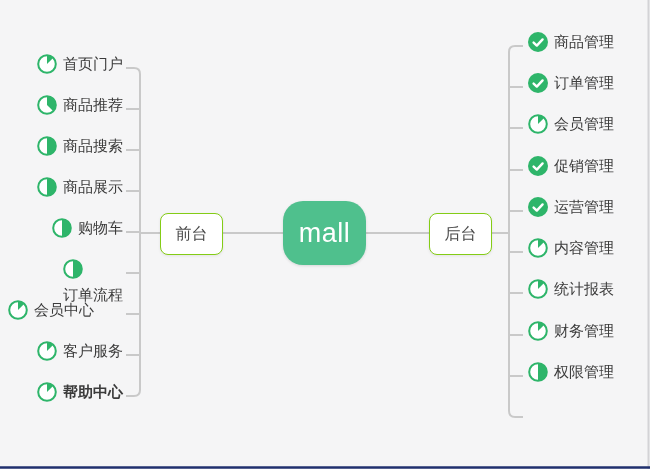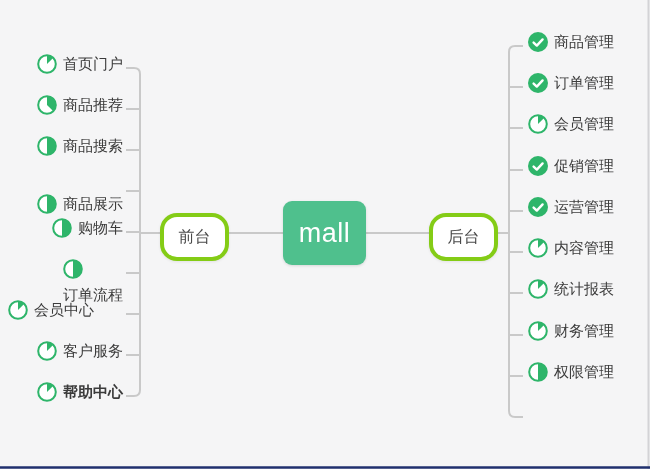--- a/index.html
+++ b/index.html
@@ -13,33 +13,33 @@
     background:#f5f5f6;
     overflow:hidden;
   }
   .overlay{
     position:absolute;left:0;top:0;z-index:1;pointer-events:none;
   }
   .node-box{
     position:absolute;z-index:2;
     display:flex;align-items:center;justify-content:center;
     background:#ffffff;
-    border:4px solid #84cc16;
-    border-radius:17px;
+    border:1px solid #84cc16;
+    border-radius:8px;
     box-shadow:0 1px 3px rgba(0,0,0,.08);
     color:#4a4a4a;font-size:16px;
     cursor:default;
   }
   .branch-front{left:160px;top:213px;width:61px;height:40px;}
   .branch-back{left:429px;top:213px;width:61px;height:40px;}
   .root-box{
     position:absolute;z-index:2;
     left:283px;top:201px;width:83px;height:64px;
     display:flex;align-items:center;justify-content:center;
-    border-radius:9px;
+    border-radius:20px;
     color:#ffffff;font-size:27px;letter-spacing:.5px;
     box-shadow:0 1px 3px rgba(0,0,0,.12);
   }
   .node-row{
     position:absolute;z-index:2;height:28px;
     display:flex;gap:6px;
     white-space:nowrap;
   }
   .node-icon{width:20px;height:20px;display:inline-flex;flex:0 0 20px;}
   .node-icon svg{display:block;}
@@ -106,21 +106,21 @@
     </div>
     <div class="node-row" style="top: 136px; right: 527px;">
       <span class="node-icon">
         <svg width="20" height="20" viewBox="0 0 20 20">
           <circle cx="10" cy="10" r="8.8" fill="#fff" stroke="#2eb56a" stroke-width="2"></circle>
           <path d="M10,10 L10,1 A9,9 0 0 1 10.00,19.00 Z" fill="#2eb56a"></path>
         </svg>
       </span>
       <span class="node-label">商品搜索</span>
     </div>
-    <div class="node-row" style="top: 194px; right: 527px;">
+    <div class="node-row" style="top: 177px; right: 527px;">
       <span class="node-icon">
         <svg width="20" height="20" viewBox="0 0 20 20">
           <circle cx="10" cy="10" r="8.8" fill="#fff" stroke="#2eb56a" stroke-width="2"></circle>
           <path d="M10,10 L10,1 A9,9 0 0 1 10.00,19.00 Z" fill="#2eb56a"></path>
         </svg>
       </span>
       <span class="node-label">商品展示</span>
     </div>
     <div class="node-row" style="top: 218px; right: 527px;">
       <span class="node-icon">

